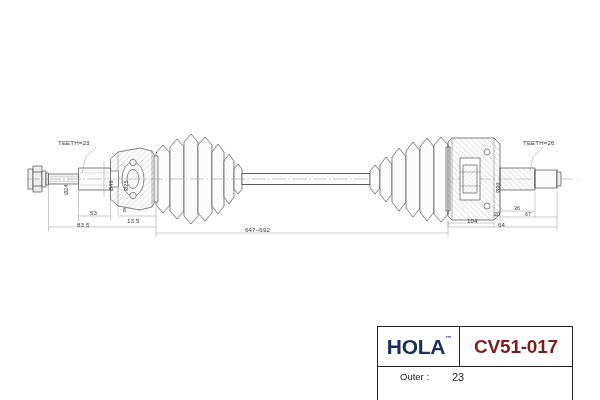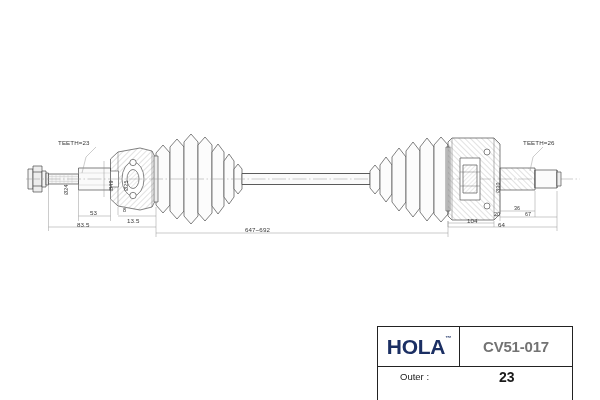--- a/index.html
+++ b/index.html
@@ -54,40 +54,39 @@
     color:#1b2f63;
     letter-spacing:0;
   }
   .tb-partcell{
     flex:1;
     display:flex;align-items:center;justify-content:center;
   }
   .partno{
     font-family:"Liberation Sans", sans-serif;
     font-weight:bold;
-    font-size:15px;
-    color:#737373;
+    font-size:19px;
+    color:#7f1d1d;
     letter-spacing:-0.2px;
     line-height:1;
   }
   .tb-bottom{
     height:41px;
     padding:4px 0 0 22px;
     box-sizing:border-box;
   }
   .spec-row{
     display:flex;
     height:11.5px;
     align-items:center;
     font-size:9.5px;
     color:#1a1a1a;
-    gap:47px;
   }
   .spec-label{width:52px;white-space:nowrap;}
-  .spec-val{font-weight:bold;font-size:14px;}
+  .spec-val{font-weight:normal;font-size:11px;}
 
   
   .dtext{
     position:absolute;
     font-family:"Liberation Sans", sans-serif;
     font-size:6.2px;
     color:#3a3a3a;
     white-space:nowrap;
     letter-spacing:0.1px;
   }

